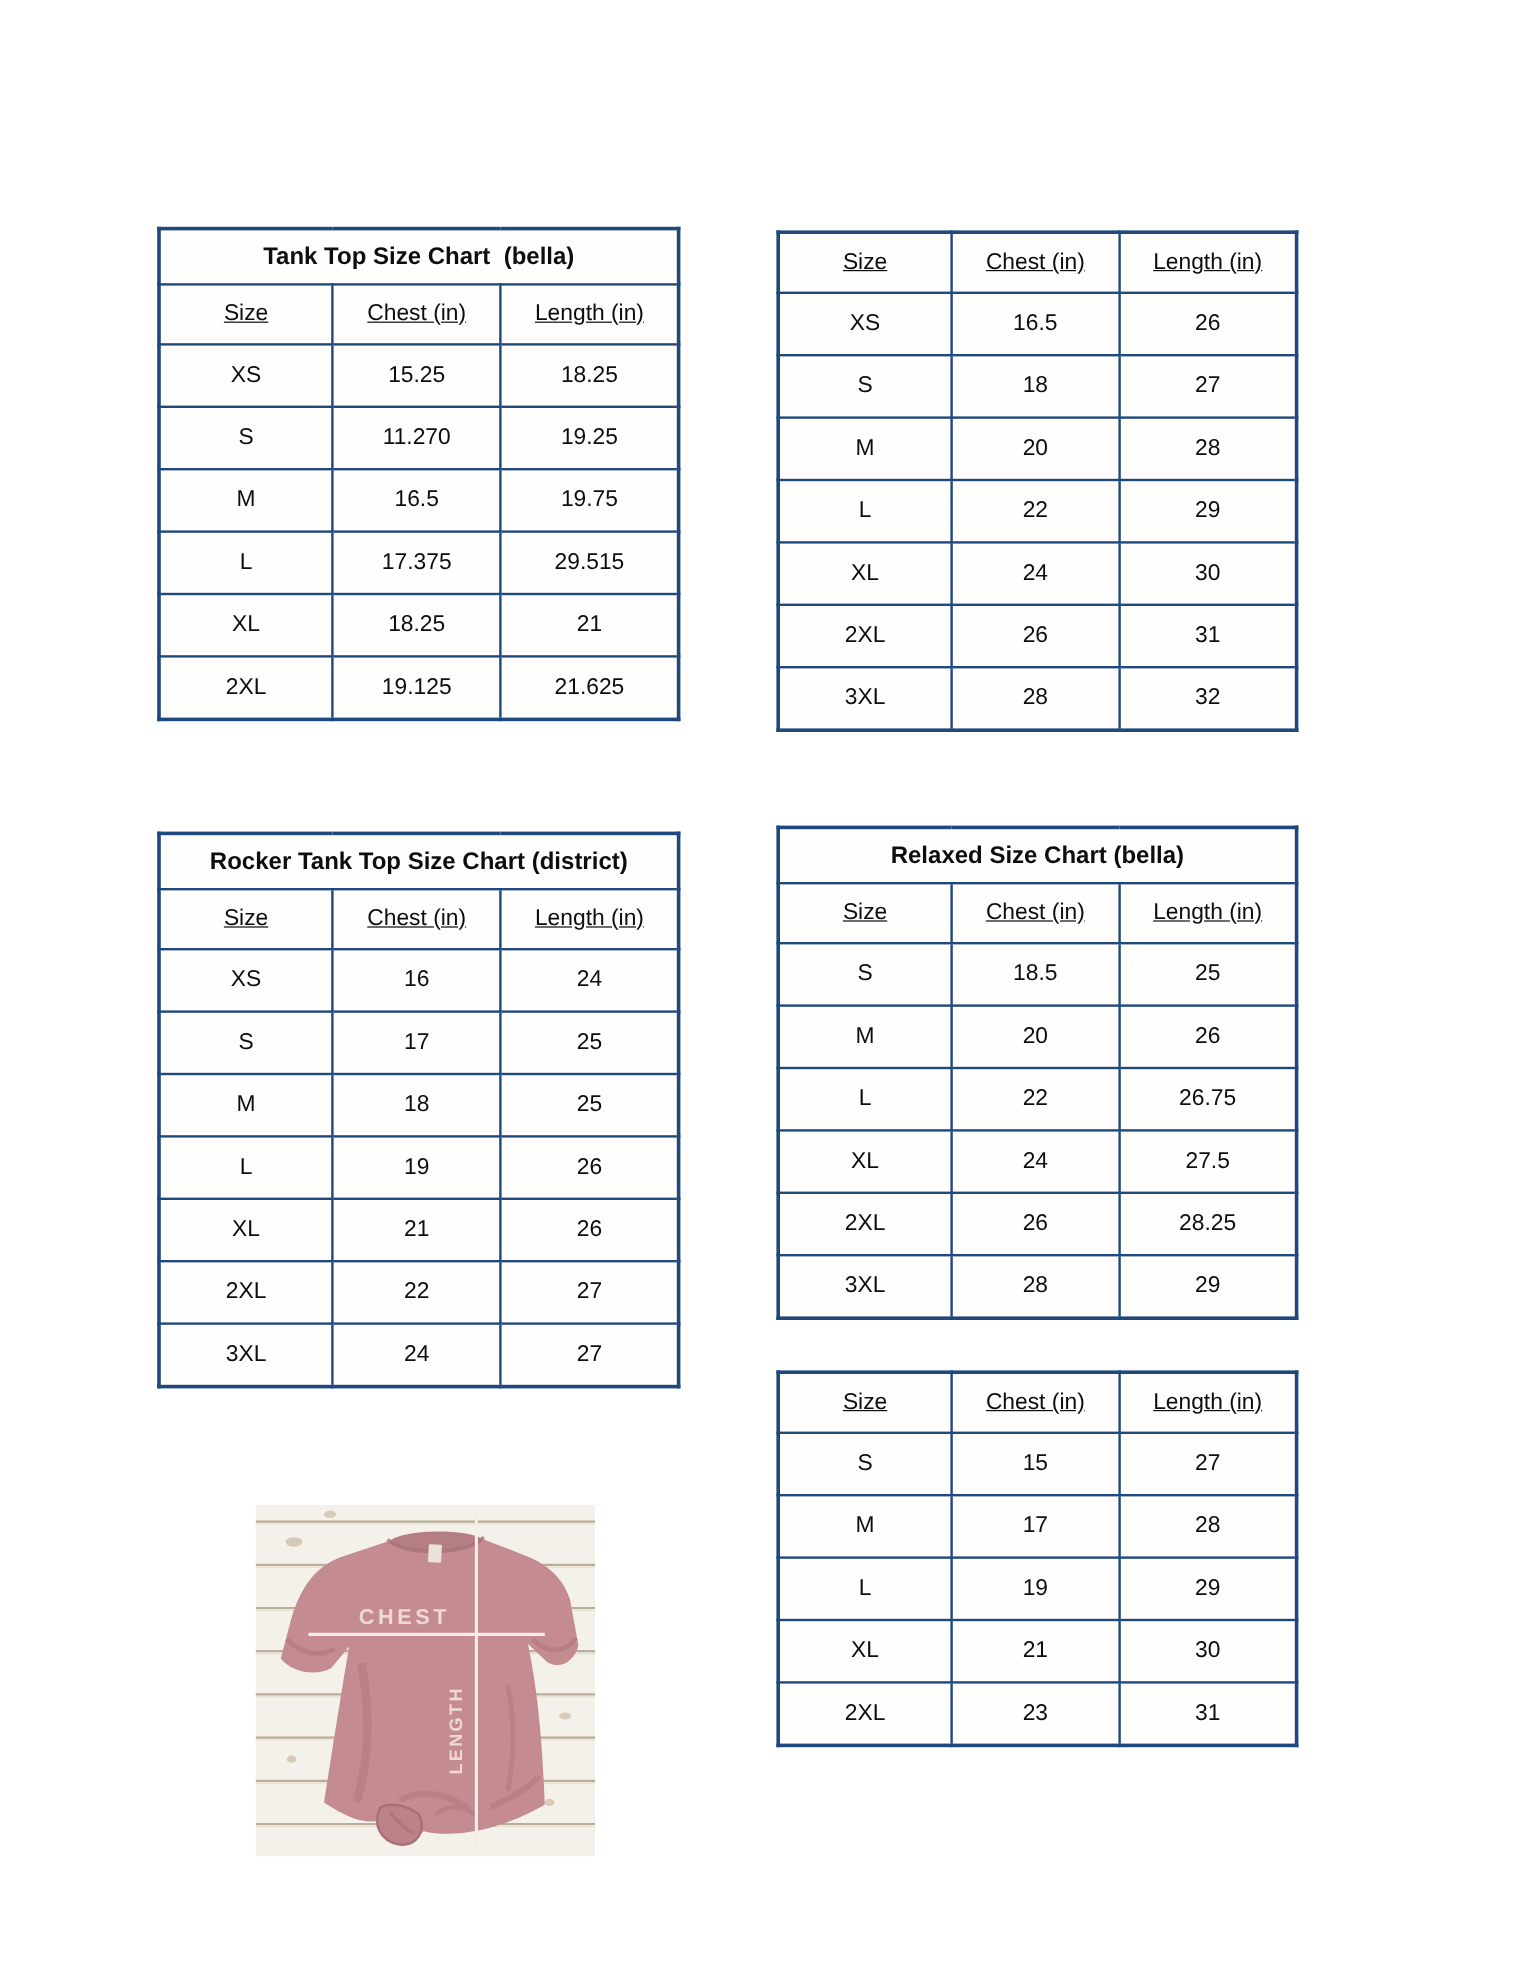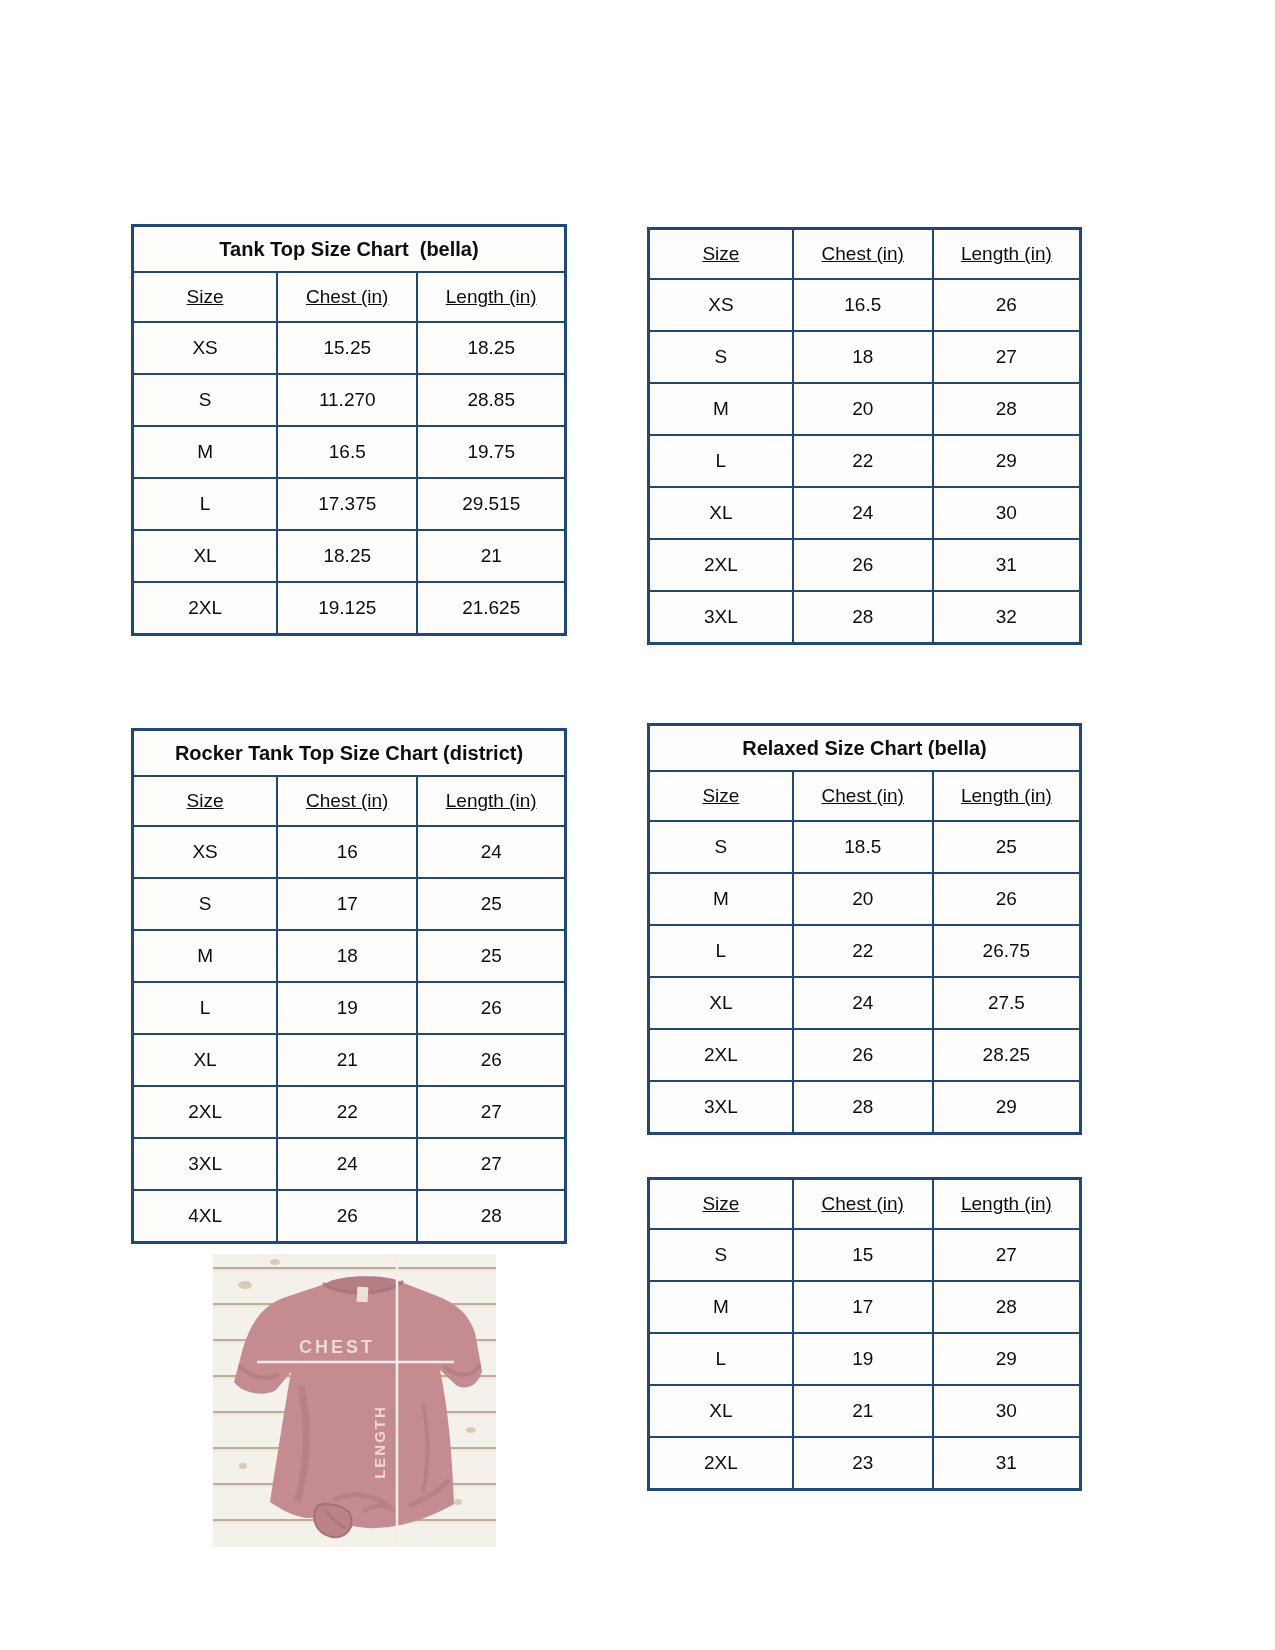--- a/index.html
+++ b/index.html
@@ -1,21 +1,21 @@
 <!DOCTYPE html>
 <html><head>
 <meta charset="utf-8">
 <style>
   html,body{margin:0;padding:0;}
   body{
     width:1275px;height:1650px;position:relative;background:#ffffff;
     font-family:"Liberation Sans","DejaVu Sans",sans-serif;color:#000;
     overflow:hidden;
   }
-  .chart-table{position:absolute;margin-top:35px;}
+  .chart-table{position:absolute;}
   table.tbl{
     width:100%;border-collapse:collapse;table-layout:fixed;
     border:3px solid #1f497d;background:#fffefd;
   }
   table.tbl td{
     border:2px solid #1f497d;text-align:center;vertical-align:middle;
     padding:0;color:#0d0d0d;
   }
   col.c1{width:33.4%;} col.c2{width:32.4%;} col.c3{width:34.2%;}
   td.title{height:44px;font-weight:bold;font-size:20px;white-space:pre-wrap;}
@@ -44,21 +44,21 @@
           <td class="hdr">Length (in)</td>
         </tr>
         <tr>
           <td class="cell">XS</td>
           <td class="cell">15.25</td>
           <td class="cell">18.25</td>
         </tr>
         <tr>
           <td class="cell">S</td>
           <td class="cell">11.270</td>
-          <td class="cell">28.85</td>
+          <td class="cell">19.25</td>
         </tr>
         <tr>
           <td class="cell">M</td>
           <td class="cell">16.5</td>
           <td class="cell">19.75</td>
         </tr>
         <tr>
           <td class="cell">L</td>
           <td class="cell">17.375</td>
           <td class="cell">29.515</td>
@@ -119,25 +119,20 @@
         </tr>
         <tr>
           <td class="cell">2XL</td>
           <td class="cell">22</td>
           <td class="cell">27</td>
         </tr>
         <tr>
           <td class="cell">3XL</td>
           <td class="cell">24</td>
           <td class="cell">27</td>
-        </tr>
-        <tr>
-          <td class="cell">4XL</td>
-          <td class="cell">26</td>
-          <td class="cell">28</td>
         </tr>
       </tbody>
     </table>
   </section>
 
 <section class="chart-table" style="left:647px;top:192px;width:435px">
     <table class="tbl">
       <colgroup>
         <col class="c1">
         <col class="c2">

